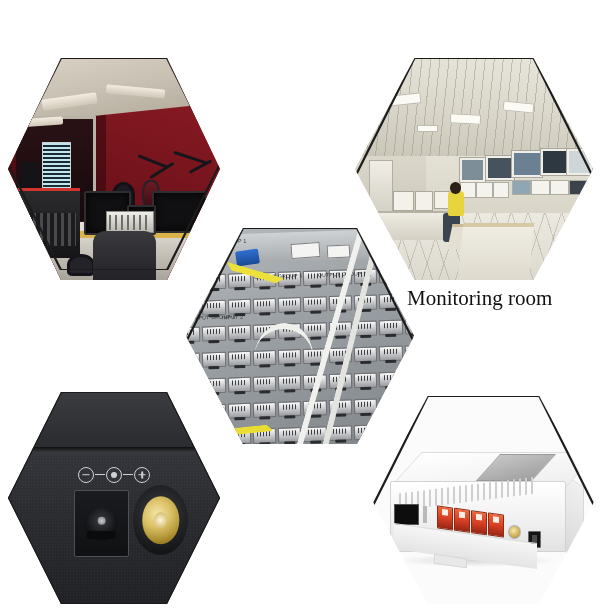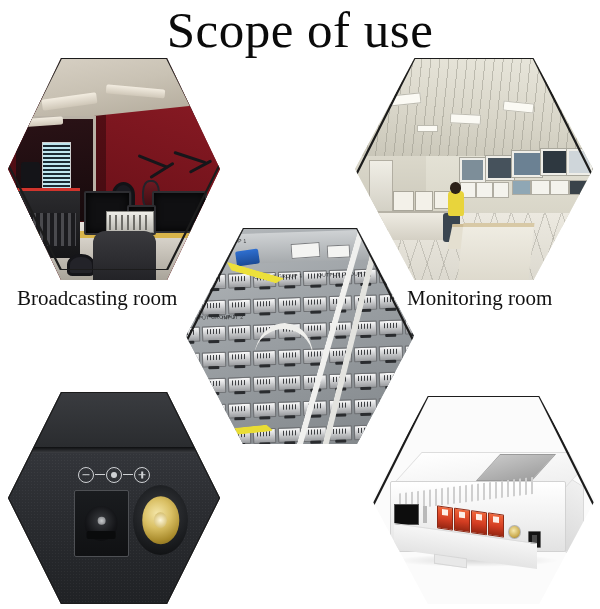--- a/index.html
+++ b/index.html
@@ -538,21 +538,20 @@
   .rt-shadow {
     position:absolute; left:10%; top:76%; width:74%; height:6%;
     background: radial-gradient(ellipse at 50% 50%, rgba(0,0,0,.14), rgba(0,0,0,0) 70%);
   }
 </style>
 </head>
 <body>
 
 <div id="page">
 
-  <div class="page-title">Scope of use</div>
 
   <div class="hex" id="hex-broadcasting">
     <div class="hex-inner">
       <div class="scene-broadcast">
         <div class="bc-wall-right"></div>
         <div class="bc-wall-left"></div>
         <div class="bc-ceiling"></div>
         <div class="bc-doorway"></div>
         <div class="bc-lightbar a"></div>
         <div class="bc-lightbar b"></div>
@@ -793,16 +792,15 @@
         <div class="rt-pwr"></div>
         <div class="rt-lowerlip"></div>
         <div class="rt-foot"></div>
       </div>
     </div>
     <svg class="hex-outline" viewBox="0 0 100 100" preserveAspectRatio="none">
       <polygon points="25,0 75,0 100,50 75,100 25,100 0,50"></polygon>
     </svg>
   </div>
 
-  <div class="caption left">Broadcasting room</div>
   <div class="caption right">Monitoring room</div>
 
 </div>
 
 </body></html>

